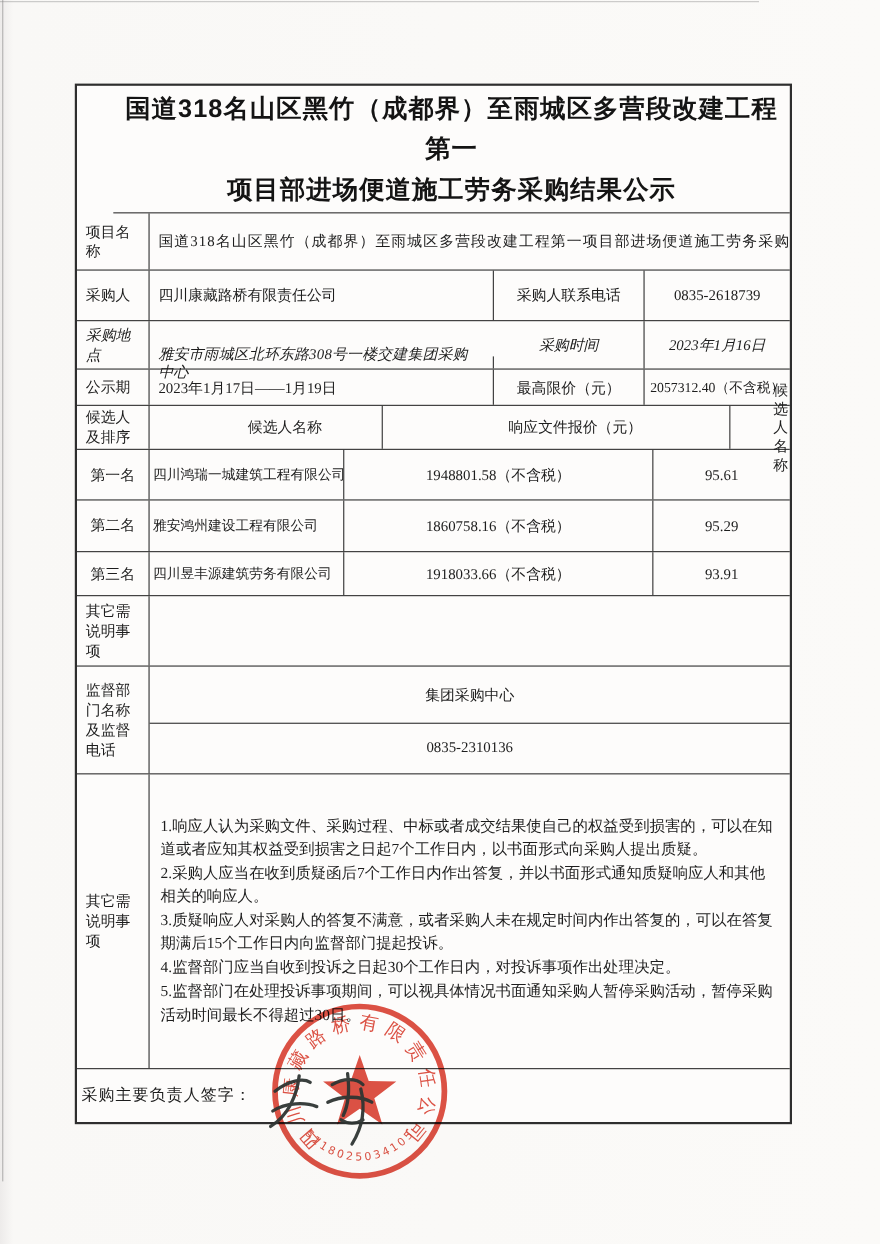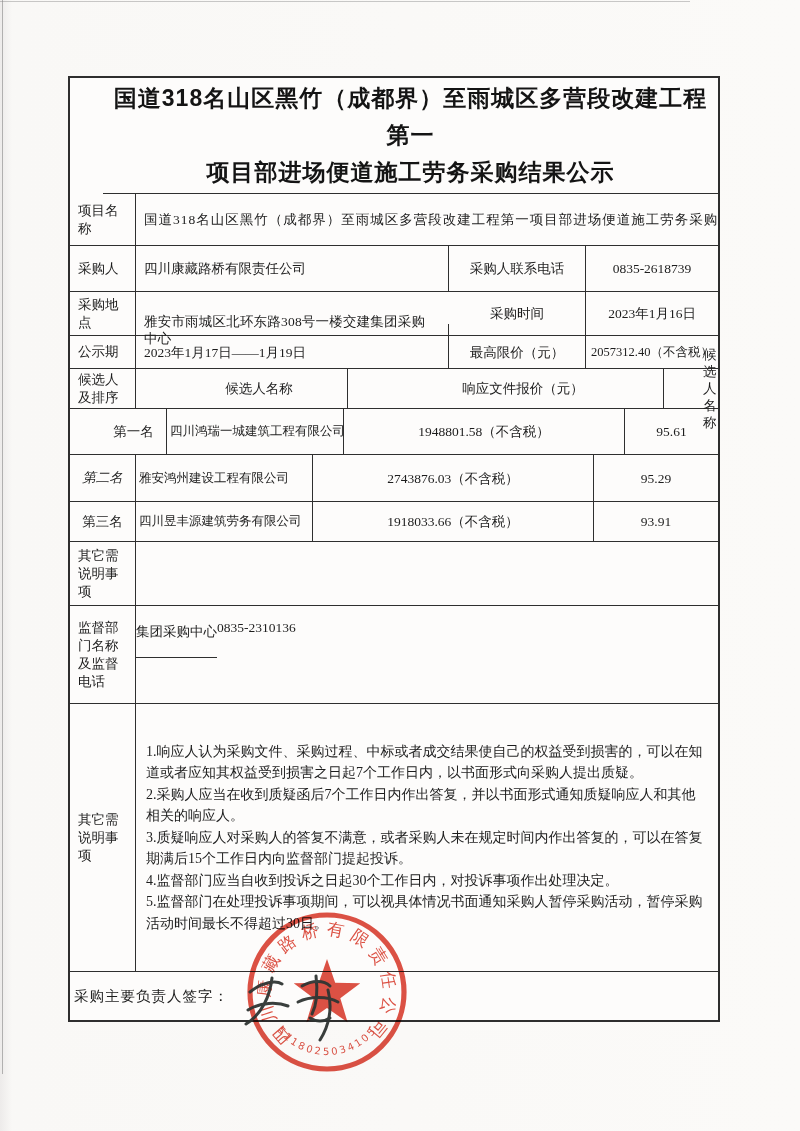--- a/index.html
+++ b/index.html
@@ -33,40 +33,40 @@
   .r-title .cell{width:100%;flex-direction:column;justify-content:center;text-align:center;}
   .title-line{
     display:block;font-family:"Liberation Sans","DejaVu Sans",sans-serif;
     font-weight:bold;font-size:23px;line-height:37px;letter-spacing:1px;color:#141414;
   }
 
   
   .r-name{height:52px;}
   .r-name .v{white-space:nowrap;letter-spacing:1px;overflow:hidden;}
   .r-buyer{height:46px;}
-  .r-place{height:44px;}
+  .r-place{height:44px;font-style:italic;}
   .r-period{height:33px;}
   .w-v1{width:313px;flex:none;}
   .w-l2{width:137px;flex:none;text-align:right;}
   .place-v{padding-right:16px;letter-spacing:.2px;margin-top:32px;}
   .small{font-size:12.5px;line-height:16px;}
 
   
   .r-chead{height:40px;gap:35px;}
-  .r-c1{height:46px;padding-left:31px;}
+  .r-c1{height:46px;}
   .r-c2{height:47px;}
   .r-c3{height:40px;}
   .w-cname{width:177px;flex:none;}
   .w-cprice{width:281px;flex:none;}
   .cname{white-space:nowrap;font-size:12.5px;padding:2px 3px;overflow:hidden;}
 
   
   .r-other{height:64px;}
   .r-sup{height:98px;}
-  .sup-right{flex:1;display:flex;flex-direction:row;}
+  .sup-right{flex:1;display:flex;flex-direction:column;}
   .sup-sub{display:flex;align-items:center;justify-content:center;text-align:center;
     box-sizing:border-box;font-size:13.5px;}
   .sup-dept{height:52px;border-bottom:1.5px solid #2f2f2f;}
   .sup-phone{height:44.5px;}
 
   
   .r-notice{height:268px;}
   .notice-body{
     flex:1;display:flex;flex-direction:column;justify-content:center;
     padding:4px 12px 4px 10px;box-sizing:border-box;
@@ -136,23 +136,23 @@
   </div>
 
   <div class="row r-c1">
     <div class="cell ctr lab" style="text-align:center;padding:2px 4px;">第一名</div>
     <div class="cell cname w-cname">四川鸿瑞一城建筑工程有限公司</div>
     <div class="cell ctr w-cprice">1948801.58（不含税）</div>
     <div class="cell ctr grow">95.61</div>
   </div>
 
   <div class="row r-c2">
-    <div class="cell ctr lab" style="text-align:center;padding:2px 4px;font-style:italic;">第二名</div>
+    <div class="cell ctr lab" style="text-align:center;padding:2px 4px;">第二名</div>
     <div class="cell cname w-cname">雅安鸿州建设工程有限公司</div>
-    <div class="cell ctr w-cprice">2743876.03（不含税）</div>
+    <div class="cell ctr w-cprice">1860758.16（不含税）</div>
     <div class="cell ctr grow">95.29</div>
   </div>
 
   <div class="row r-c3">
     <div class="cell ctr lab" style="text-align:center;padding:2px 4px;">第三名</div>
     <div class="cell cname w-cname">四川昱丰源建筑劳务有限公司</div>
     <div class="cell ctr w-cprice">1918033.66（不含税）</div>
     <div class="cell ctr grow">93.91</div>
   </div>
 

